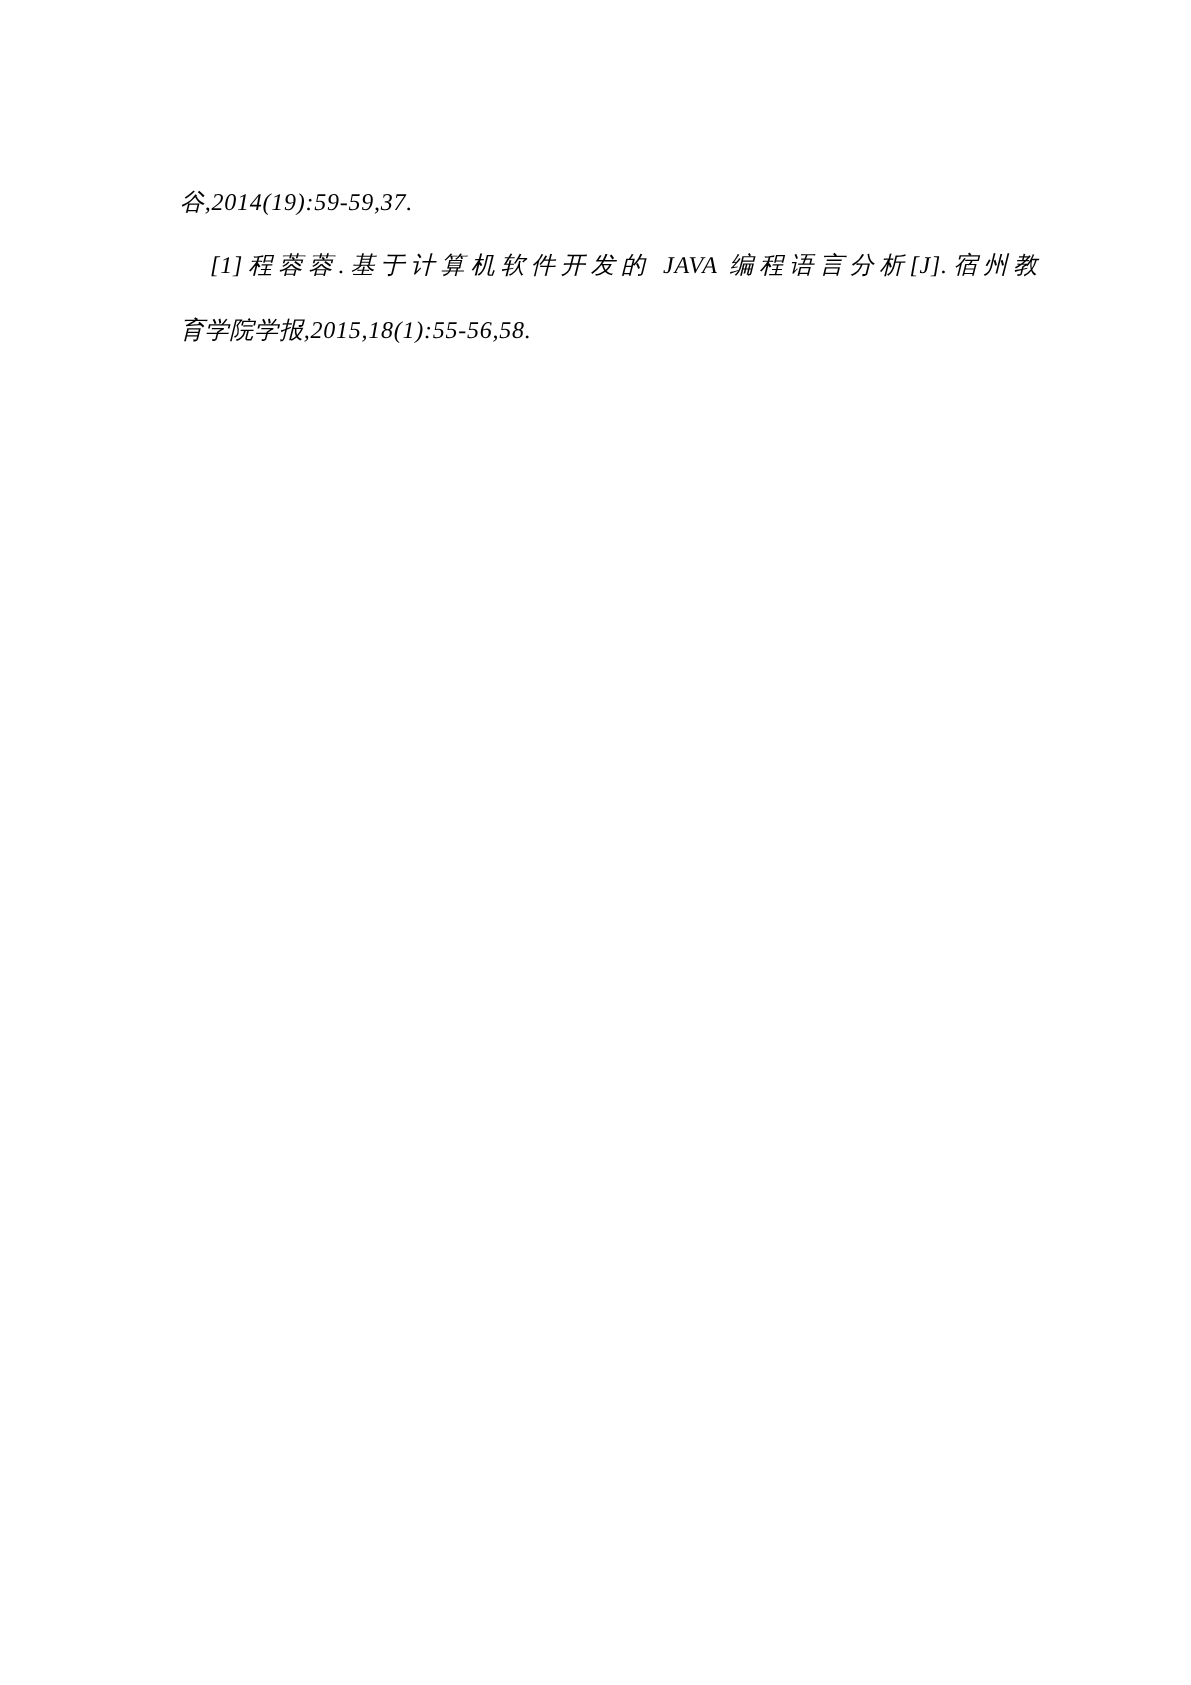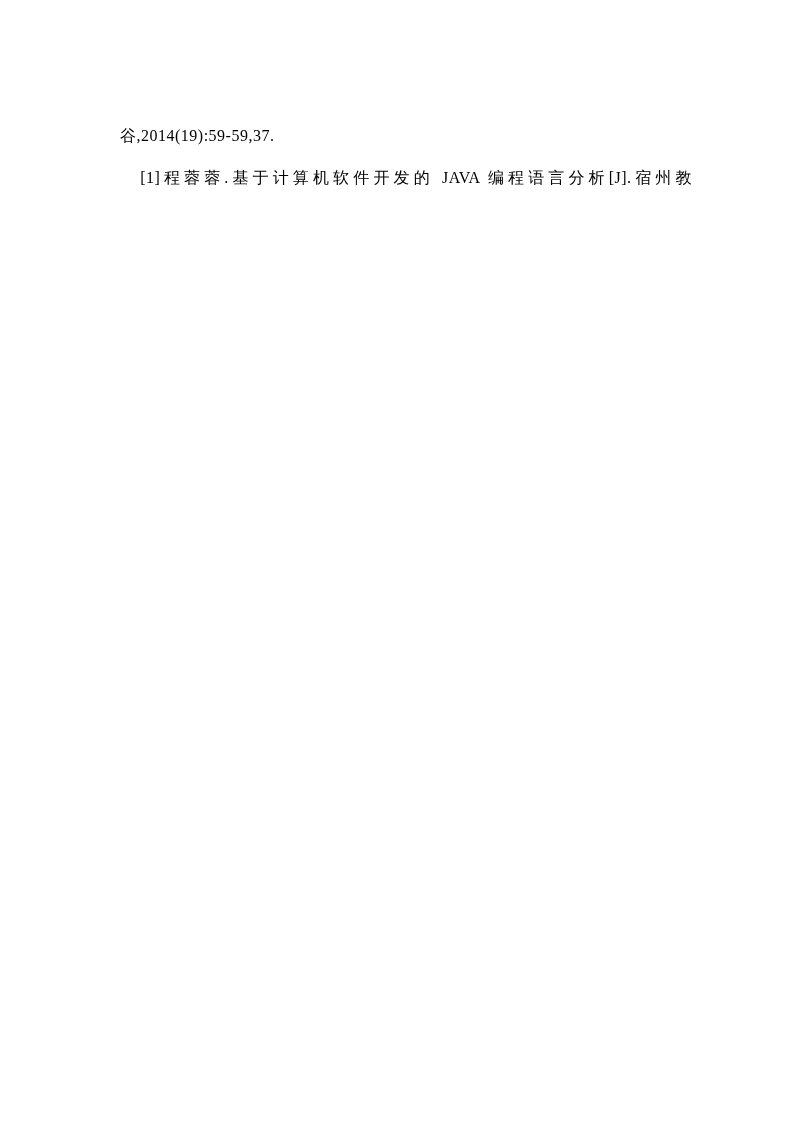--- a/index.html
+++ b/index.html
@@ -1,18 +1,19 @@
 <!DOCTYPE html>
 <html><head>
   <meta charset="utf-8">
   <style>
     * {
       margin: 0;
       padding: 0;
       box-sizing: border-box;
+      font-style: italic;
     }
     body {
       width: 794px;
       height: 1123px;
       background: #ffffff;
       font-family: "SimSun", "宋体", serif;
       font-size: 16px;
       color: #000000;
       position: relative;
     }
@@ -30,13 +31,14 @@
       text-justify: inter-character;
       text-align-last: justify;
     }
   </style>
 </head>
 <body>
 
 <div class="page-content">
   <div class="ref-line">谷,2014(19):59-59,37.</div>
   <div class="ref-line-2">　[1]程蓉蓉.基于计算机软件开发的 JAVA 编程语言分析[J].宿州教</div>
+  <div class="ref-line">育学院学报,2015,18(1):55-56,58.</div>
 </div>
 
 </body></html>

